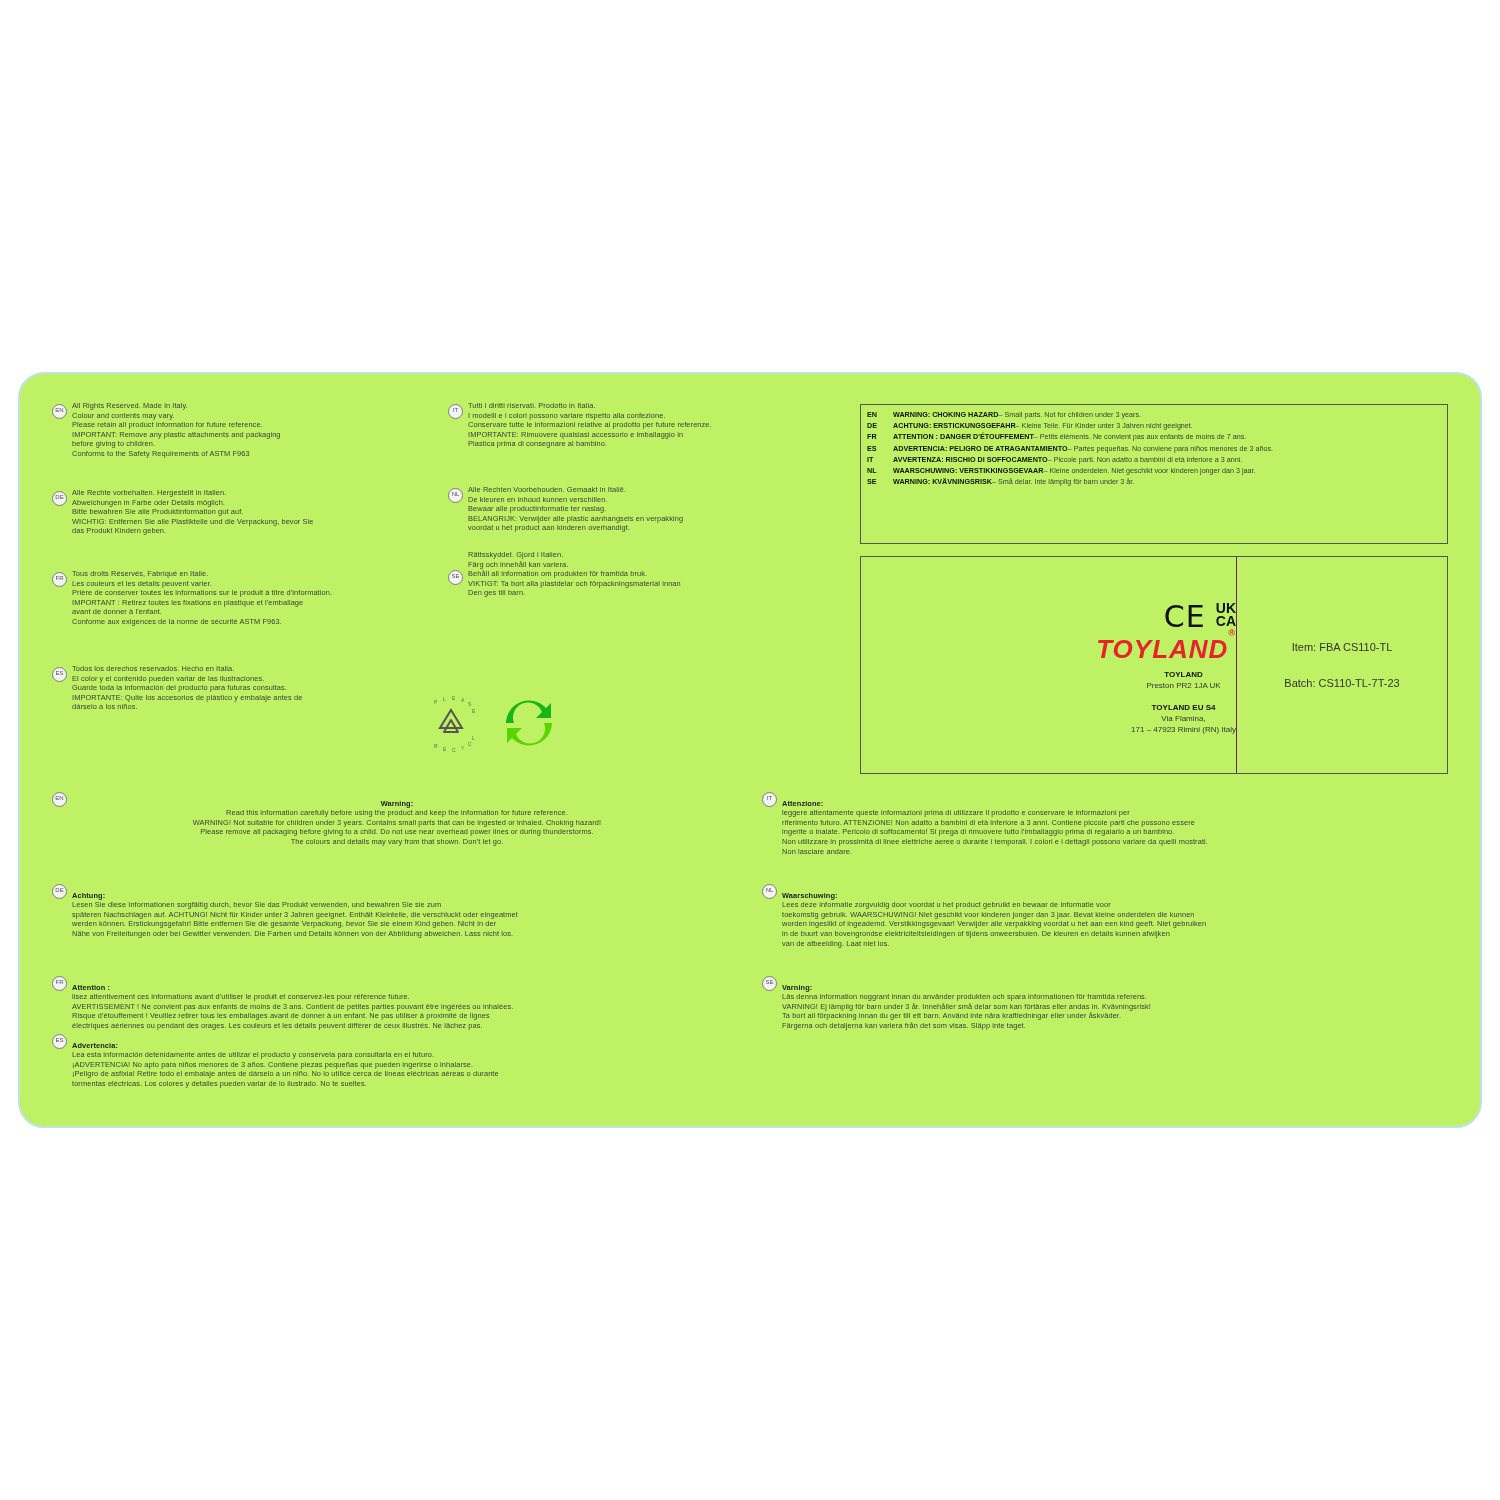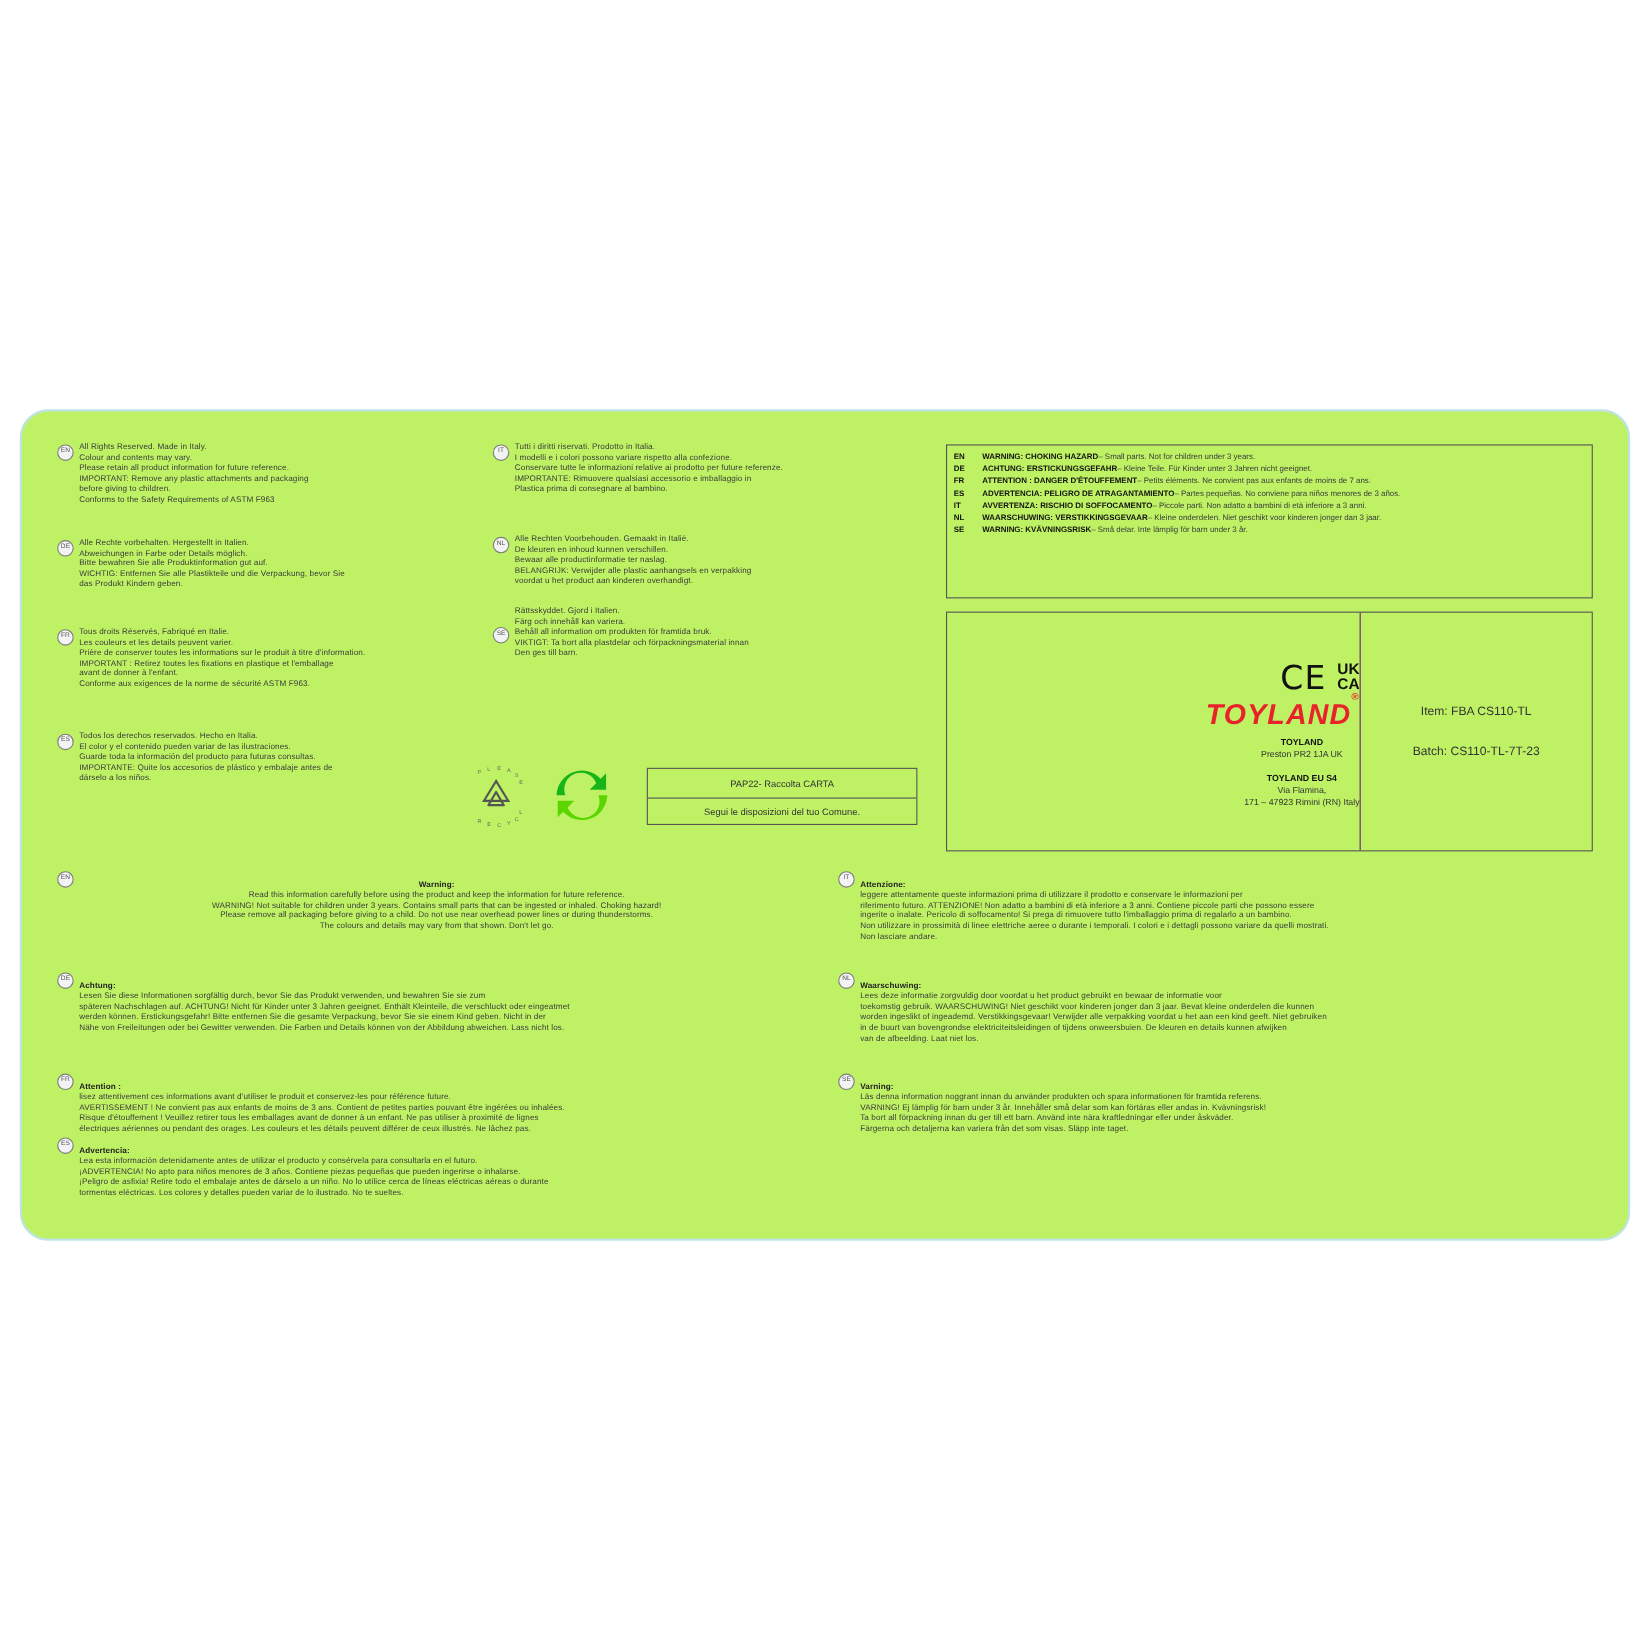--- a/index.html
+++ b/index.html
@@ -307,24 +307,20 @@
         </g>
       </svg>
     </div>
     <div class="green-dot">
       <svg width="62" height="62" viewBox="0 0 62 62">
         <path d="M31 4 a27 27 0 0 1 0 54 a27 27 0 0 1 0 -54 z" fill="none"></path>
         <path d="M8 31 a23 23 0 0 1 40 -15 l5 -5 v15 h-15 l6 -6 a15 15 0 0 0 -28 11 z" fill="#18b418"></path>
         <path d="M54 31 a23 23 0 0 1 -40 15 l-5 5 v-15 h15 l-6 6 a15 15 0 0 0 28 -11 z" fill="#5ad500"></path>
       </svg>
     </div>
-    <div class="paper-box">
-      <div class="l1">PAP22- Raccolta CARTA</div>
-      <div class="l2">Segui le disposizioni del tuo Comune.</div>
-    </div>
   </div>
 
   <div>
     <span class="flagbadge" style="left:32px;top:418px;">EN</span>
     <div class="para" style="left:52px;top:415px;width:650px;text-align:center;">
       <b>Warning:</b>
       <span>Read this information carefully before using the product and keep the information for future reference.
 WARNING! Not suitable for children under 3 years. Contains small parts that can be ingested or inhaled. Choking hazard!
 Please remove all packaging before giving to a child. Do not use near overhead power lines or during thunderstorms.
 The colours and details may vary from that shown. Don't let go.</span>

